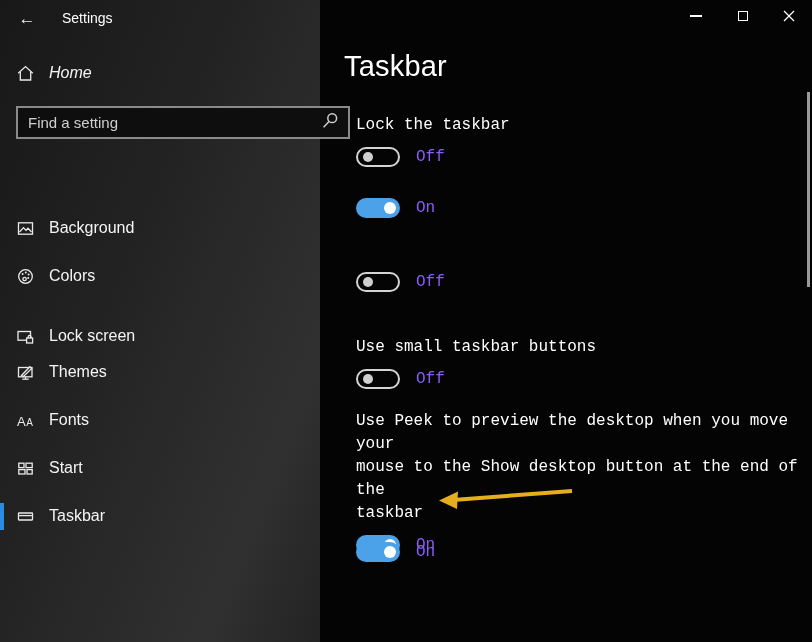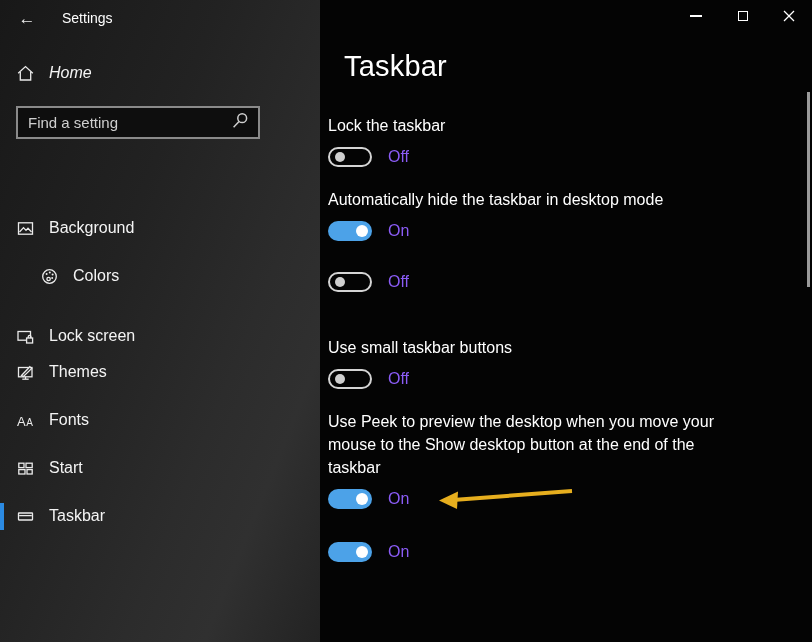--- a/index.html
+++ b/index.html
@@ -21,21 +21,21 @@
   }
   .app-title{position:absolute;left:62px;top:10px;font-size:14px;color:#fff;}
   .home-row{
     position:absolute;left:16px;top:58px;height:30px;width:280px;
     display:flex;align-items:center;gap:14px;cursor:pointer;font-style:italic;
   }
   .home-row .lbl,.nav-item .lbl{font-size:16px;color:#f4f4f4;}
   .icon{width:19px;height:19px;display:inline-flex;align-items:center;justify-content:center;flex:0 0 19px;}
   .icon svg{display:block;}
   .search-box{
-    position:absolute;left:16px;top:106px;width:244px;height:33px;
+    position:absolute;left:16px;top:106px;width:334px;height:33px;
     border:2px solid #8a8a8a;background:#0e0e0e;box-sizing:border-box;
     display:flex;align-items:center;
   }
   .search-box input{
     flex:1;min-width:0;background:transparent;border:none;outline:none;
     color:#e8e8e8;font-size:15px;padding:0 4px 0 10px;font-family:inherit;
   }
   .search-box input::placeholder{color:#cfcfcf;opacity:1;}
   .search-glyph{flex:0 0 24px;margin-right:4px;}
   .section-header{position:absolute;left:16px;top:158px;font-size:16px;font-weight:bold;color:#fff;}
@@ -56,21 +56,21 @@
   #btn-min{left:680px;}
   #btn-max{left:727px;}
   #btn-close{left:773px;}
   .min-glyph{width:12px;height:2px;background:#fff;}
   .max-glyph{width:10px;height:10px;border:1.3px solid #fff;box-sizing:border-box;}
   
   .page-title{
     position:absolute;left:344px;top:50px;
     font-size:29px;font-weight:300;color:#fff;letter-spacing:.2px;
   }
-  .setting{position:absolute;left:328px;width:452px;}
+  .setting{position:absolute;left:356px;width:452px;font-family:Liberation Mono, monospace;}
   .s-label{font-size:16px;line-height:23px;color:#fff;white-space:pre-line;}
   .t-row{margin-top:9px;display:flex;align-items:center;height:22px;}
   .toggle{width:44px;height:20px;border-radius:10px;position:relative;box-sizing:border-box;cursor:pointer;flex:0 0 44px;}
   .toggle.on{background:var(--accent,#4ca2e8);}
   .toggle.on .knob{position:absolute;right:4px;top:4px;width:12px;height:12px;border-radius:50%;background:#fff;}
   .toggle.off{border:2px solid #d4d4d4;}
   .toggle.off .knob{position:absolute;left:5px;top:3px;width:10px;height:10px;border-radius:50%;background:#cfcfcf;}
   .state{margin-left:16px;font-size:16px;color:#8b5cf6;}
   .annotation-arrow{position:absolute;left:436px;top:485px;pointer-events:none;}
   .scroll-thumb{
@@ -110,21 +110,21 @@
   <div id="nav-items">
       <div class="nav-item" style="top: 210px;">
         <span class="icon">
           <svg width="19" height="19" viewBox="0 0 19 19" fill="none" stroke="#eaeaea" stroke-width="1.3">
             <rect x="2.5" y="3.8" width="14" height="11.4"></rect>
             <polyline points="3.5,13 7.5,8.6 10,11.4 12,9.3 15.5,13"></polyline>
           </svg>
         </span>
         <span class="lbl">Background</span>
       </div>
-      <div class="nav-item" style="top: 258px; margin-left: 24px;">
+      <div class="nav-item" style="top: 258px;">
         <span class="icon">
           <svg width="19" height="19" viewBox="0 0 19 19" fill="none" stroke="#eaeaea" stroke-width="1.3">
             <circle cx="9.5" cy="9.5" r="6.8"></circle>
             <circle cx="6.6" cy="7" r="1" fill="#eaeaea" stroke="none"></circle>
             <circle cx="9.8" cy="5.6" r="1" fill="#eaeaea" stroke="none"></circle>
             <circle cx="12.6" cy="7.6" r="1" fill="#eaeaea" stroke="none"></circle>
             <circle cx="12.2" cy="11" r="1" fill="#eaeaea" stroke="none"></circle>
             <circle cx="8.6" cy="12" r="1.7"></circle>
           </svg>
         </span>
@@ -202,21 +202,20 @@
     <div class="setting" style="top: 114px;">
       <div class="s-label">Lock the taskbar</div>
       <div class="t-row">
         <div class="toggle off">
           <div class="knob"></div>
         </div>
         <span class="state">Off</span>
       </div>
     </div>
     <div class="setting" style="top: 188px;">
-      <div class="s-label">Automatically hide the taskbar in desktop mode</div>
       <div class="t-row">
         <div class="toggle on">
           <div class="knob"></div>
         </div>
         <span class="state">On</span>
       </div>
     </div>
     <div class="setting" style="top: 262px;">
       <div class="t-row">
         <div class="toggle off">

